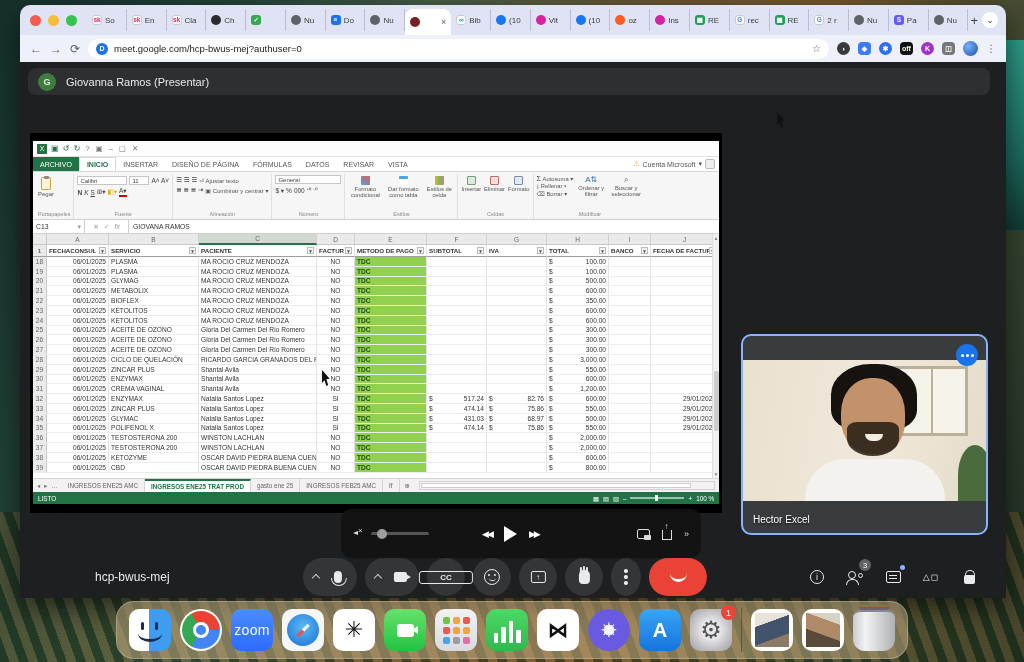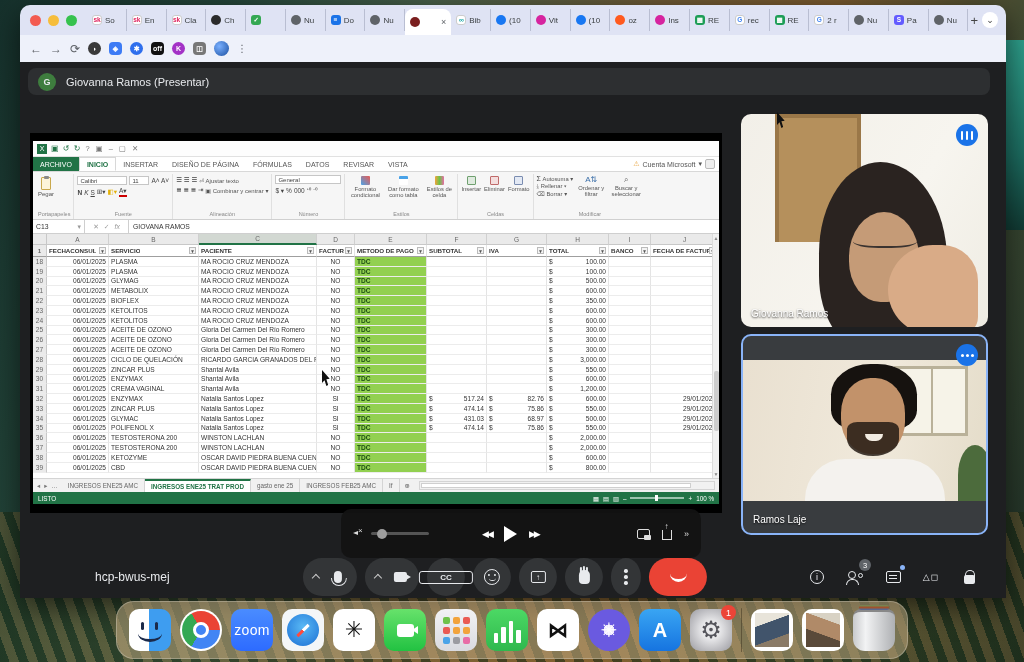--- a/index.html
+++ b/index.html
@@ -341,20 +341,25 @@
           <span class="fav r" style="background: rgb(95, 99, 104); color: rgb(255, 255, 255);"></span>
           <span>Nu</span>
         </div>
         <span class="newtab">+</span>
       <span class="tabchev">⌄</span>
     </div>
     <div class="toolbar">
       <span class="navbtn">←</span>
       <span class="navbtn">→</span>
       <span class="navbtn">⟳</span>
+      <div class="urlpill">
+        <span class="meetfav">D</span>
+        <span>meet.google.com/hcp-bwus-mej?authuser=0</span>
+        <span class="star">☆</span>
+      </div>
       <span class="ext" style="background:#3a3a3a;border-radius:50%">◗</span>
       <span class="ext" style="background:#3d7bf5">◈</span>
       <span class="ext" style="background:#2f6fed;border-radius:50%">✱</span>
       <span class="ext" style="background:#111">off</span>
       <span class="ext" style="background:#a332c6;border-radius:50%">K</span>
       <span class="ext" style="background:#777">◫</span>
       <span class="avatar-sm"></span>
       <span class="menu3">⋮</span>
     </div>
 
@@ -987,48 +992,37 @@
               <span class="ztrack">
                   <span class="zknob"></span>
                 </span>
               <span>+</span>
               <span>100 %</span>
             </span>
           </div>
         </div>
       </div>
 
-      <div class="tile tile1">
-        <div class="t1-door"></div>
-        <div class="t1-hair"></div>
-        <div class="t1-face"></div>
-        <div class="t1-glass"></div>
-        <div class="t1-hand"></div>
-        <div class="audiobtn">
-            <span class="abar"></span>
-          </div>
-        <div class="namelabel">Giovanna Ramos</div>
-      </div>
 
       <div class="tile tile2">
         <div class="t2-video">
           <div class="t2-window"></div>
           <div class="t2-plant"></div>
           <div class="t2-hair"></div>
           <div class="t2-face"></div>
           <div class="t2-beard"></div>
           <div class="t2-smile"></div>
           <div class="t2-shirt"></div>
         </div>
         <div class="morebtn">
             <i></i>
             <i></i>
             <i></i>
           </div>
-        <div class="namelabel">Ramos Laje</div>
+        <div class="namelabel">Hector Excel</div>
       </div>
 
       <div class="player">
         <div class="prow1">
           <span class="mute"></span>
           <span class="vol">
               <span class="volknob"></span>
             </span>
           <span class="pcenter">
             <span class="skip">◀◀</span>

